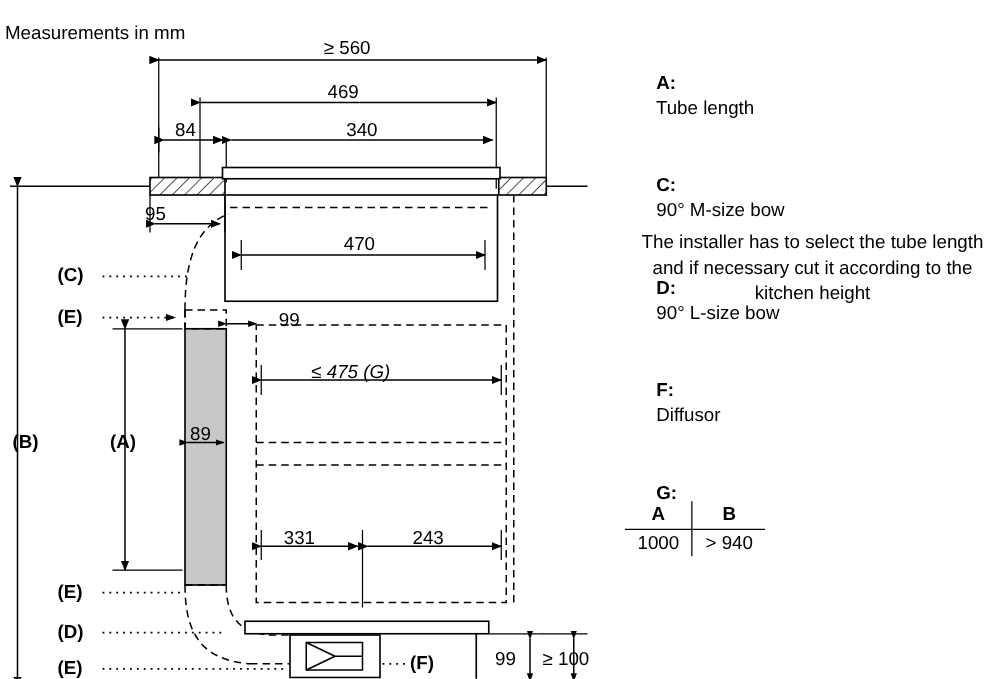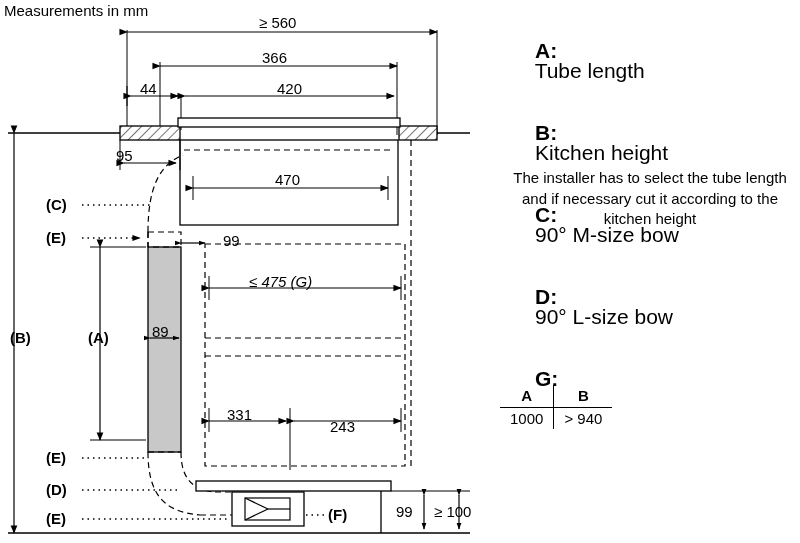--- a/index.html
+++ b/index.html
@@ -4,26 +4,26 @@
 <style>
   html,body{margin:0;padding:0;}
   body{
     width:800px;height:543px;
     background:#ffffff;
     font-family:"Liberation Sans", sans-serif;
     color:#000000;
     overflow:hidden;
     position:relative;
   }
-  .root{position:absolute;left:0;top:0;width:800px;height:414px;border-radius:17px;}
+  .root{position:absolute;left:0;top:16px;width:800px;height:414px;border-radius:17px;}
   .svg-layer{position:absolute;left:0;top:0;width:800px;height:543px;}
   .txt{position:absolute;white-space:pre;font-size:15px;line-height:17px;}
   .bold{font-weight:bold;}
   .legend{position:absolute;left:500px;top:20px;width:300px;}
-  .legend-row{font-size:21px;line-height:20.5px;white-space:pre;}
+  .legend-row{font-size:15px;line-height:20.5px;white-space:pre;}
   .legend-key{font-weight:bold;}
   .note{position:absolute;left:500px;top:168px;width:300px;font-size:15px;line-height:20.5px;text-align:center;}
   .tbl{position:absolute;left:500px;top:385px;}
   .tbl table{border-collapse:collapse;font-size:15px;}
   .tbl td,.tbl th{padding:2px 10px;text-align:center;font-weight:normal;}
   .tbl .hdr{font-weight:bold;padding-bottom:3px;}
   .tbl .vline{border-right:1.3px solid #000;}
   .tbl .hline{border-bottom:1.3px solid #000;}
   .unit{position:absolute;left:4px;top:2px;font-size:15px;}
 </style>
@@ -146,58 +146,58 @@
       <line x1="82" y1="238" x2="140" y2="238" marker-end="url(#arS)" stroke-dasharray="1.5 4" stroke-width="1.4"></line>
       <line x1="82" y1="458" x2="146" y2="458" stroke-dasharray="1.5 4" stroke-width="1.4"></line>
       <line x1="82" y1="490" x2="180" y2="490" stroke-dasharray="1.5 4" stroke-width="1.4"></line>
       <line x1="82" y1="519" x2="228" y2="519" stroke-dasharray="1.5 4" stroke-width="1.4"></line>
       <line x1="306" y1="515" x2="325" y2="515" stroke-dasharray="1.5 4" stroke-width="1.4"></line>
 
     </g>
   </svg>
 
   <div class="txt" style="left:259px;top:14px;">≥ 560</div>
-  <div class="txt" style="left:262px;top:49px;">366</div>
-  <div class="txt" style="left:140px;top:80px;">44</div>
-  <div class="txt" style="left:277px;top:80px;">420</div>
+  <div class="txt" style="left:262px;top:49px;">469</div>
+  <div class="txt" style="left:140px;top:80px;">84</div>
+  <div class="txt" style="left:277px;top:80px;">340</div>
   <div class="txt" style="left:116px;top:147px;">95</div>
   <div class="txt" style="left:275px;top:171px;">470</div>
   <div class="txt" style="left:223px;top:232px;">99</div>
   <div class="txt" style="left:249px;top:273px;font-style:italic;">≤ 475 (G)</div>
   <div class="txt" style="left:152px;top:323px;">89</div>
   <div class="txt" style="left:227px;top:406px;">331</div>
-  <div class="txt" style="left:330px;top:406px;margin-top:12px;">243</div>
+  <div class="txt" style="left:330px;top:406px;">243</div>
   <div class="txt" style="left:396px;top:503px;">99</div>
   <div class="txt" style="left:434px;top:503px;">≥ 100</div>
 
   <div class="txt bold" style="left:46px;top:196px;">(C)</div>
   <div class="txt bold" style="left:46px;top:229px;">(E)</div>
   <div class="txt bold" style="left:10px;top:329px;">(B)</div>
   <div class="txt bold" style="left:88px;top:329px;">(A)</div>
   <div class="txt bold" style="left:46px;top:449px;">(E)</div>
   <div class="txt bold" style="left:46px;top:481px;">(D)</div>
   <div class="txt bold" style="left:46px;top:510px;">(E)</div>
   <div class="txt bold" style="left:328px;top:506px;">(F)</div>
 
   <div class="legend">
     <div class="legend-row">
       <span class="legend-key">A:</span>
       <span>Tube length</span>
     </div>
     <div class="legend-row">
-      <span class="legend-key">B:</span>
-      <span>Kitchen height</span>
-    </div>
-    <div class="legend-row">
       <span class="legend-key">C:</span>
       <span>90° M-size bow</span>
     </div>
     <div class="legend-row">
       <span class="legend-key">D:</span>
       <span>90° L-size bow</span>
+    </div>
+    <div class="legend-row">
+      <span class="legend-key">F:</span>
+      <span>Diffusor</span>
     </div>
     <div class="legend-row">
       <span class="legend-key">G:</span>
       
     </div>
   </div>
 
   <div class="note">The installer has to select the tube length and if necessary cut it according to the kitchen height</div>
 
   <div class="tbl">

